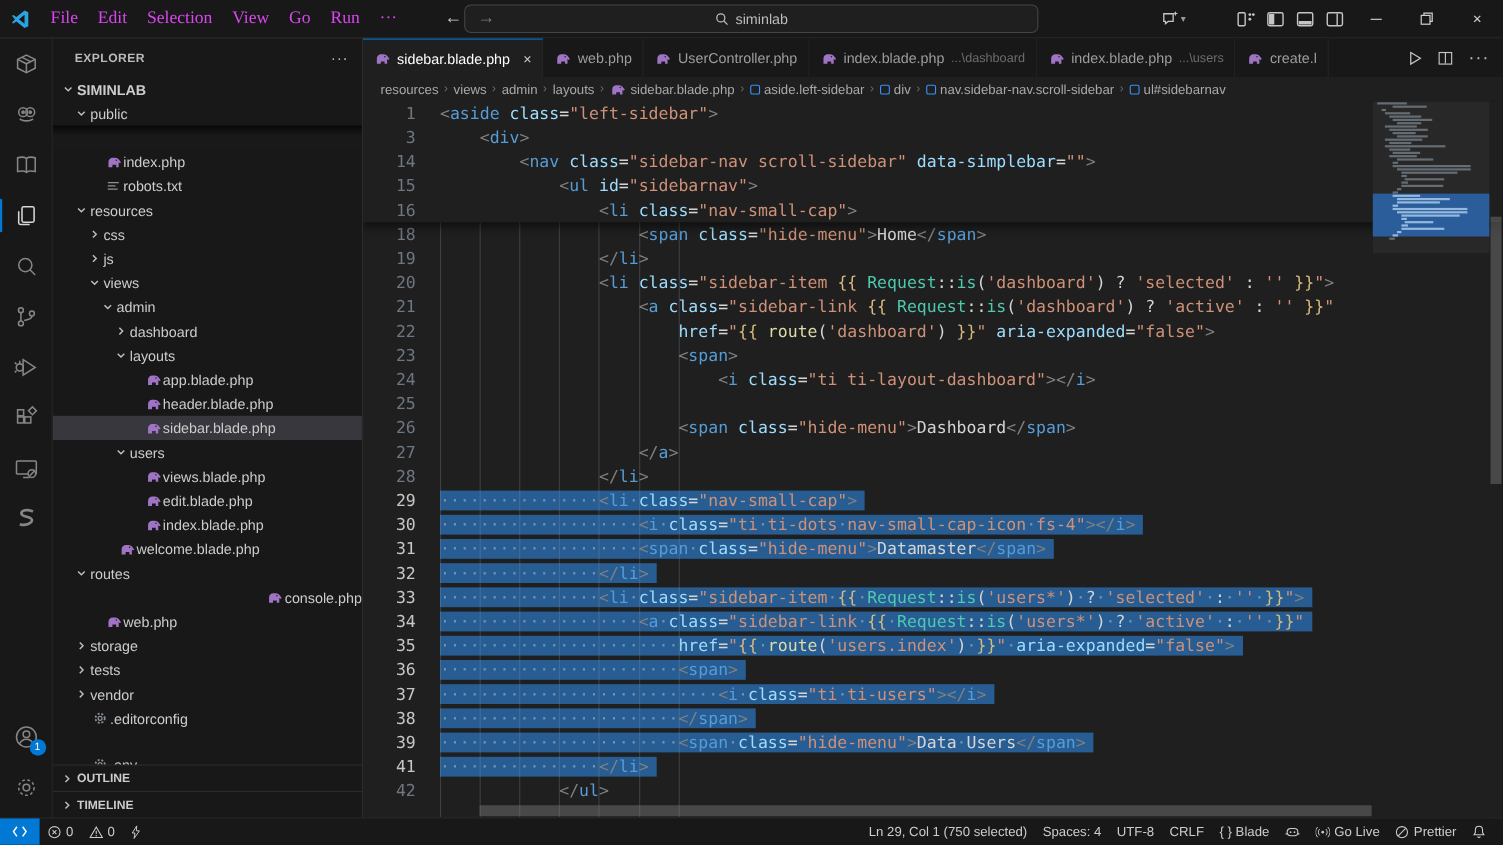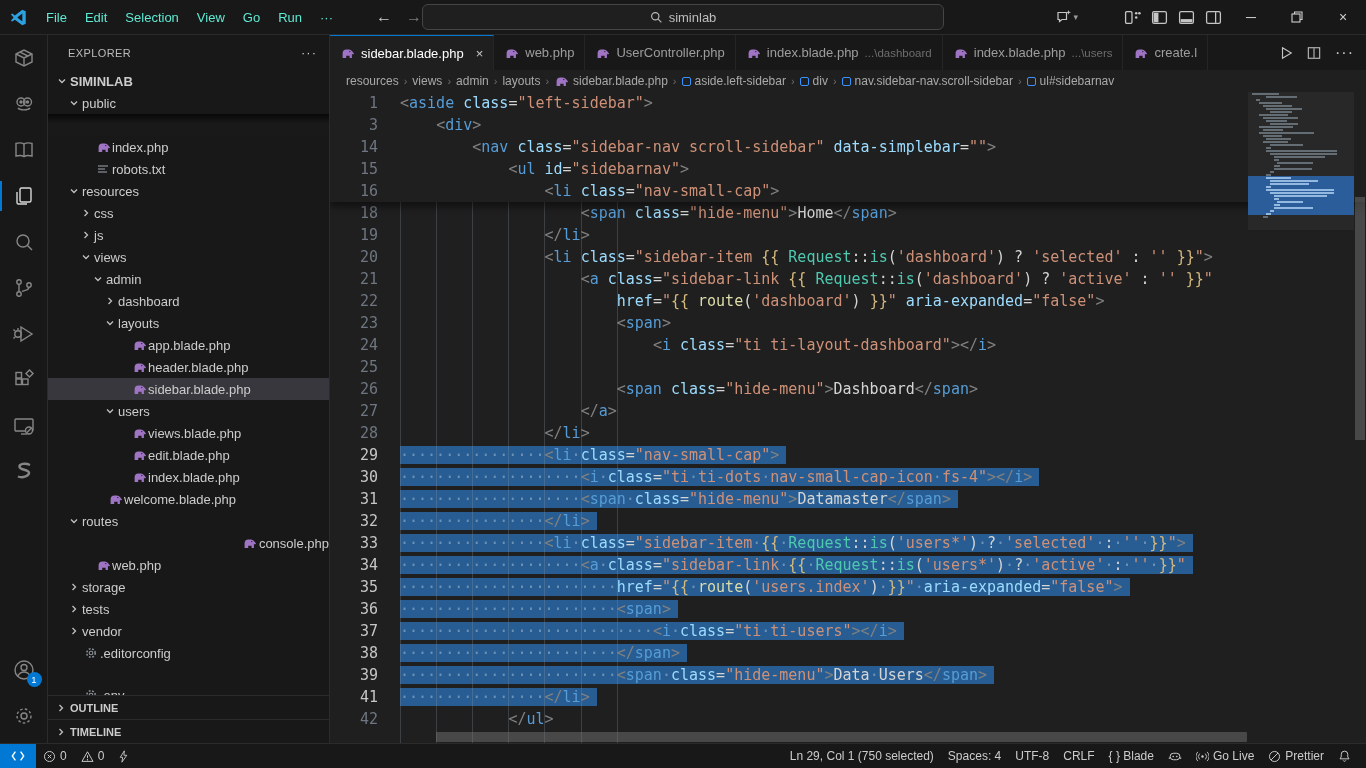--- a/index.html
+++ b/index.html
@@ -5,21 +5,21 @@
   * { margin:0; padding:0; box-sizing:border-box; }
   html,body { width:1366px; height:768px; overflow:hidden; background:#181818;
     font-family:"Liberation Sans", sans-serif; color:#cccccc; }
   svg { display:block; }
 
   
   .titlebar { position:relative; height:35px; background:#181818; display:flex; align-items:center;
     border-bottom:1px solid #2b2b2b; }
   .tb-left { display:flex; align-items:center; gap:2px; padding-left:10px; z-index:2; }
   .vslogo { margin-right:8px; }
-  .menu-item { font-size:13px; color:#5eead4; padding:4px 9px; border-radius:5px; cursor:default; }
+  .menu-item { font-size:16px; color:#d946ef; padding:4px 9px; border-radius:5px; cursor:default;font-family:Liberation Serif, serif; }
   .tb-nav { display:flex; gap:14px; margin-left:34px; font-size:16px; color:#cccccc; z-index:2; }
   .tb-nav .fwd { color:#7a7a7a; }
   .command-center { position:absolute; left:50%; top:4px; transform:translateX(-50%);
     width:522px; height:26px; background:#1f1f1f; border:1px solid #454545; border-radius:6px;
     display:flex; align-items:center; justify-content:center; gap:6px; font-size:13px; color:#bdbdbd; }
   .tb-right { margin-left:auto; display:flex; align-items:center; z-index:2; }
   .tb-icon { padding:4px 6px; display:flex; align-items:center; color:#c5c5c5; }
   .chev { font-size:9px; color:#9a9a9a; margin-left:1px; }
   .layout-group { display:flex; align-items:center; margin:0 6px 0 40px; gap:10px; }
   .win-controls { display:flex; }
@@ -33,21 +33,21 @@
   .ab-item { width:48px; height:46px; display:flex; align-items:center; justify-content:center;
     position:relative; color:#868686; }
   .ab-item.active { color:#d7d7d7; }
   .ab-item.active::before { content:""; position:absolute; left:0; top:8px; bottom:8px; width:2px; background:#0078d4; }
   .ab-bottom { margin-top:auto; padding-bottom:4px; }
   .badge { position:absolute; right:6px; bottom:6px; min-width:15px; height:15px; border-radius:8px;
     background:#0078d4; color:#fff; font-size:9.5px; display:flex; align-items:center; justify-content:center; }
 
   .sidebar { width:282px; background:#181818; border-right:1px solid #2b2b2b; display:flex; flex-direction:column; font-size:13px; }
   .sb-header { height:35px; display:flex; align-items:center; padding:0 12px 0 20px; }
-  .sb-title { font-size:11px; color:#bbbbbb; letter-spacing:.4px; }
+  .sb-title { font-size:11px; color:#bbbbbb; letter-spacing:.4px;font-weight:bold; }
   .sb-more { margin-left:auto; color:#cccccc; letter-spacing:1px; }
   .tree { flex:1; overflow:hidden; position:relative; }
   .trow { height:22px; display:flex; align-items:center; color:#cccccc; white-space:nowrap; }
   .trow.selected { background:#37373d; }
   .trow .twisty { width:16px; display:flex; justify-content:center; color:#c0c0c0; flex:none; }
   .trow .ficon { width:18px; display:flex; justify-content:center; flex:none; }
   .tree-shadow { height:9px; background:linear-gradient(#000a, #0000); position:relative; }
   .partial-row { height:13px; opacity:.28; background:#1d1d1d; }
   .sb-section { height:24px; display:flex; align-items:center; gap:4px; padding-left:8px;
     border-top:1px solid #2b2b2b; font-size:11px; font-weight:bold; color:#cccccc; }

